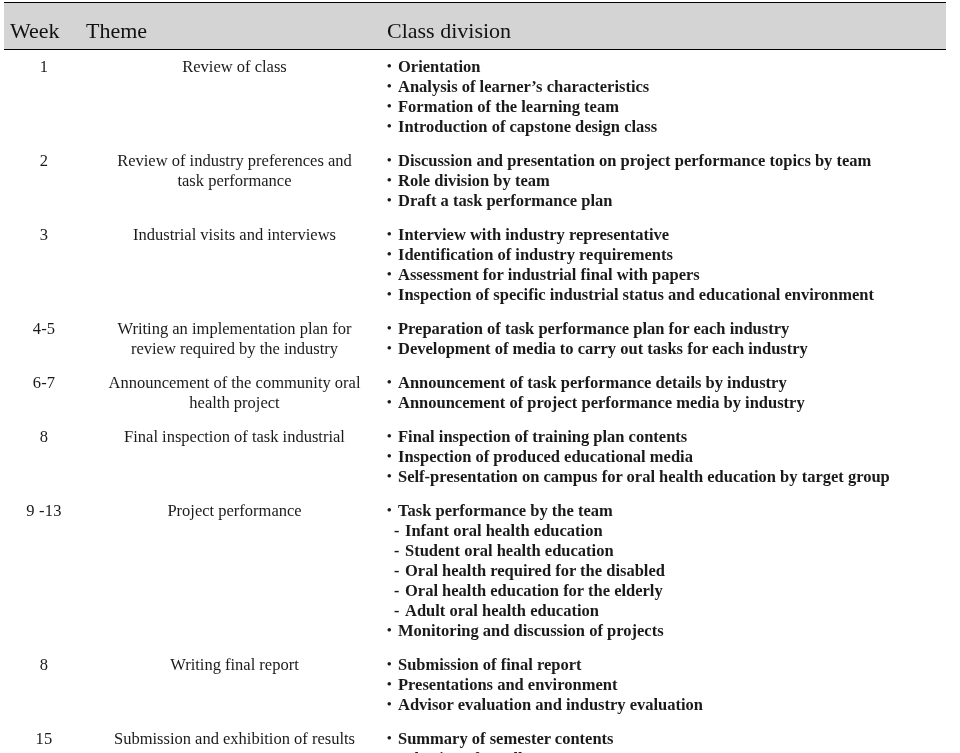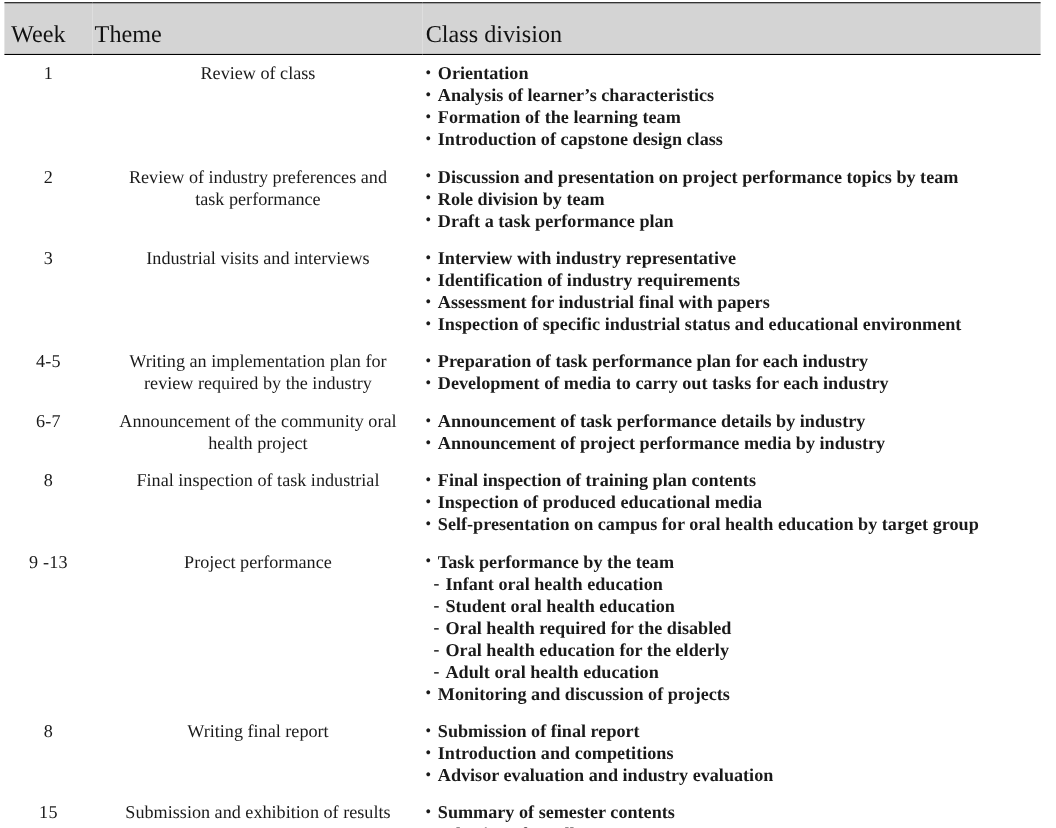--- a/index.html
+++ b/index.html
@@ -238,21 +238,21 @@
           </td>
         </tr>
         <tr>
           <td class="cell-week">8</td>
           <td class="cell-theme">
             <span class="theme-line">Writing final report</span>
           </td>
           <td class="cell-contents">
             <ul class="bullets">
               <li class="lvl1">Submission of final report</li>
-              <li class="lvl1">Introduction and competitions</li>
+              <li class="lvl1">Presentations and environment</li>
               <li class="lvl1">Advisor evaluation and industry evaluation</li>
             </ul>
           </td>
         </tr>
         <tr>
           <td class="cell-week">15</td>
           <td class="cell-theme">
             <span class="theme-line">Submission and exhibition of results</span>
           </td>
           <td class="cell-contents">

